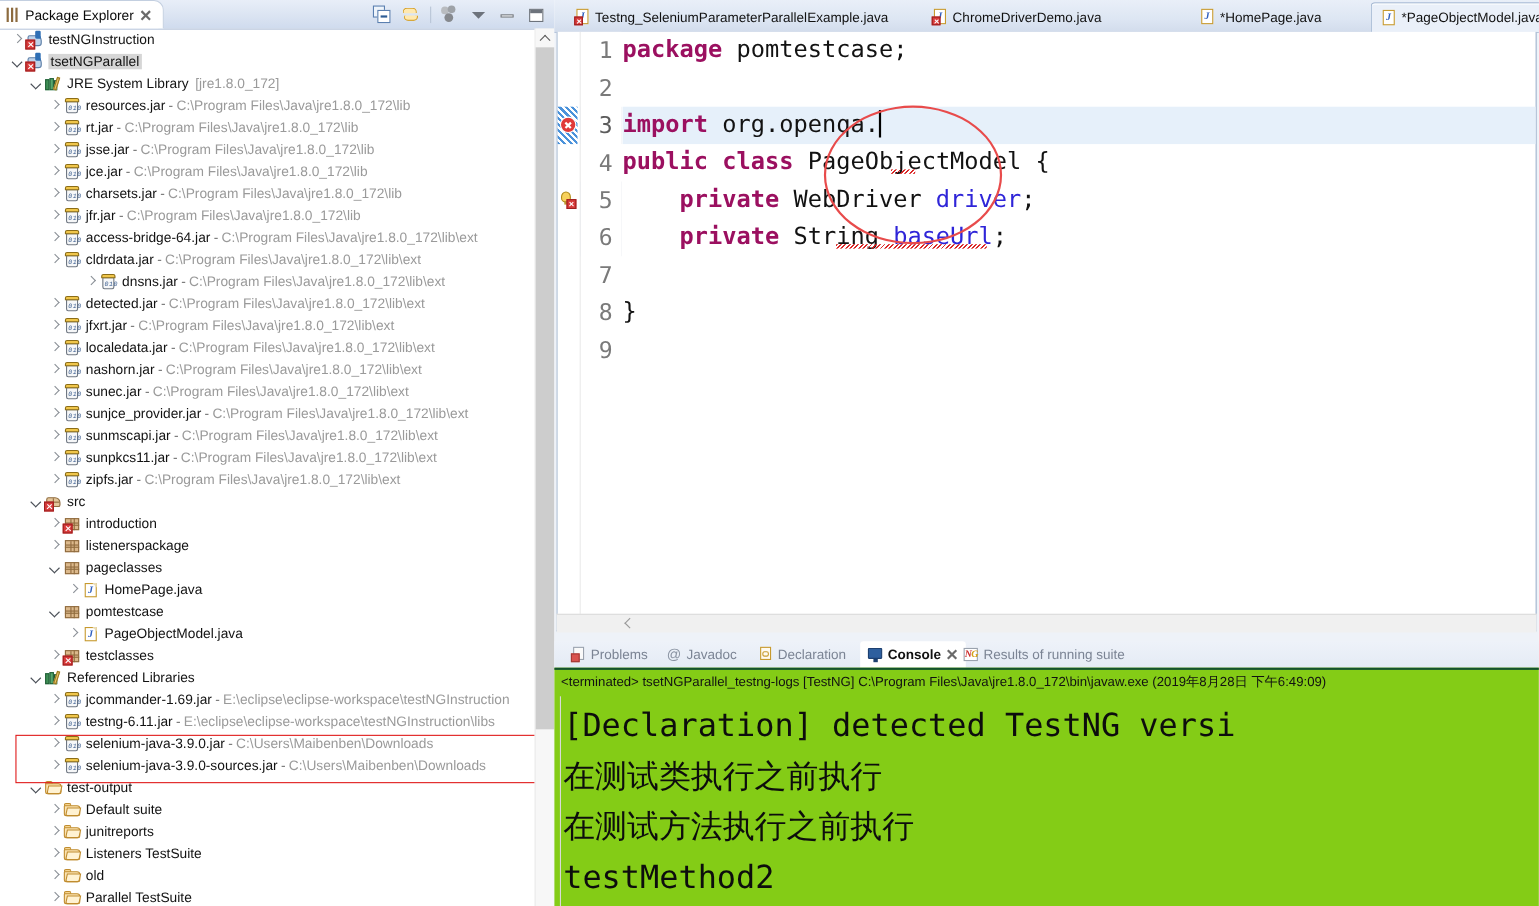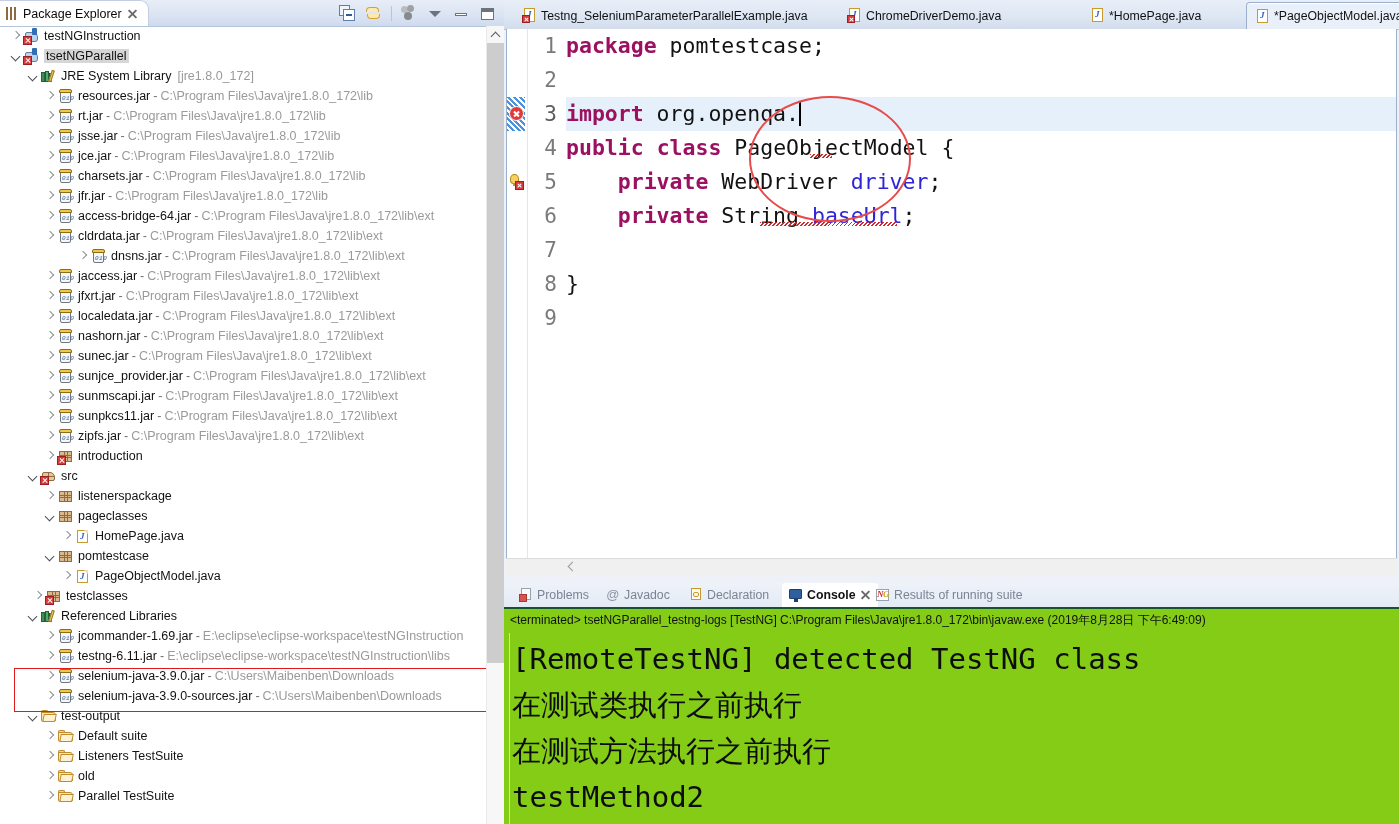--- a/index.html
+++ b/index.html
@@ -480,21 +480,21 @@
           <span class="sep">-</span>
           <span class="path">C:\Program Files\Java\jre1.8.0_172\lib\ext</span>
         </div>
         <div class="row" style="padding-left: 42px;">
           <span class="arrow closed"></span>
           <span class="ico ic-jar">
             <i class="body"></i>
             <i class="lid"></i>
             <i class="dots">010</i>
           </span>
-          <span class="name">jaccess.jar</span>
+          <span class="name">detected.jar</span>
           <span class="sep">-</span>
           <span class="path">C:\Program Files\Java\jre1.8.0_172\lib\ext</span>
         </div>
         <div class="row" style="padding-left: 42px;">
           <span class="arrow closed"></span>
           <span class="ico ic-jar">
             <i class="body"></i>
             <i class="lid"></i>
             <i class="dots">010</i>
           </span>
@@ -571,39 +571,39 @@
         <div class="row" style="padding-left: 42px;">
           <span class="arrow closed"></span>
           <span class="ico ic-jar">
             <i class="body"></i>
             <i class="lid"></i>
             <i class="dots">010</i>
           </span>
           <span class="name">zipfs.jar</span>
           <span class="sep">-</span>
           <span class="path">C:\Program Files\Java\jre1.8.0_172\lib\ext</span>
+        </div>
+        <div class="row" style="padding-left: 25px;">
+          <span class="arrow open"></span>
+          <span class="ico ic-src">
+            <i class="g"></i>
+            <i class="errx"></i>
+          </span>
+          <span class="name">src</span>
         </div>
         <div class="row" style="padding-left: 42px;">
           <span class="arrow closed"></span>
           <span class="ico ic-pkg">
             <i class="g"></i>
             <i class="h2"></i>
             <i class="v2"></i>
             <i class="errx"></i>
           </span>
           <span class="name">introduction</span>
         </div>
-        <div class="row" style="padding-left: 25px;">
-          <span class="arrow open"></span>
-          <span class="ico ic-src">
-            <i class="g"></i>
-            <i class="errx"></i>
-          </span>
-          <span class="name">src</span>
-        </div>
         <div class="row" style="padding-left: 42px;">
           <span class="arrow closed"></span>
           <span class="ico ic-pkg">
             <i class="g"></i>
             <i class="h2"></i>
             <i class="v2"></i>
           </span>
           <span class="name">listenerspackage</span>
         </div>
         <div class="row" style="padding-left: 42px;">
@@ -633,21 +633,21 @@
           <span class="name">pomtestcase</span>
         </div>
         <div class="row" style="padding-left: 59px;">
           <span class="arrow closed"></span>
           <span class="ico ic-java">
             <i class="pg"></i>
             <i class="jl">J</i>
           </span>
           <span class="name">PageObjectModel.java</span>
         </div>
-        <div class="row" style="padding-left: 30px;">
+        <div class="row" style="padding-left: 42px;">
           <span class="arrow closed"></span>
           <span class="ico ic-pkg">
             <i class="g"></i>
             <i class="h2"></i>
             <i class="v2"></i>
             <i class="errx"></i>
           </span>
           <span class="name">testclasses</span>
         </div>
         <div class="row" style="padding-left: 25px;">
@@ -714,20 +714,29 @@
           <span class="name">test-output</span>
         </div>
         <div class="row" style="padding-left: 42px;">
           <span class="arrow closed"></span>
           <span class="ico ic-folder">
             <i class="tab"></i>
             <i class="f"></i>
             <i class="fl"></i>
           </span>
           <span class="name">Default suite</span>
+        </div>
+        <div class="row" style="padding-left: 42px;">
+          <span class="arrow closed"></span>
+          <span class="ico ic-folder">
+            <i class="tab"></i>
+            <i class="f"></i>
+            <i class="fl"></i>
+          </span>
+          <span class="name">junitreports</span>
         </div>
         <div class="row" style="padding-left: 42px;">
           <span class="arrow closed"></span>
           <span class="ico ic-folder">
             <i class="tab"></i>
             <i class="f"></i>
             <i class="fl"></i>
           </span>
           <span class="name">Listeners TestSuite</span>
         </div>
@@ -879,17 +888,17 @@
             <i class="n">N</i>
             <i class="g">G</i>
           </span>
           <span class="lbl">Results of running suite</span>
         </div>
       </div>
 
     <div class="console-body">
       <div class="console-launch">&lt;terminated&gt; tsetNGParallel_testng-logs [TestNG] C:\Program Files\Java\jre1.8.0_172\bin\javaw.exe (2019年8月28日 下午6:49:09)</div>
       <div class="console-left-rule"></div>
-      <div class="console-out" id="coutHost"><div>[RemoteTestNG] detected TestNG class</div><div>在测试类执行之前执行</div><div>在测试方法执行之前执行</div><div>testMethod2</div></div>
+      <div class="console-out" id="coutHost"><div>[Declaration] detected TestNG versi</div><div>在测试类执行之前执行</div><div>在测试方法执行之前执行</div><div>testMethod2</div></div>
     </div>
 
   </div>
 </div>
 
 </body></html>

